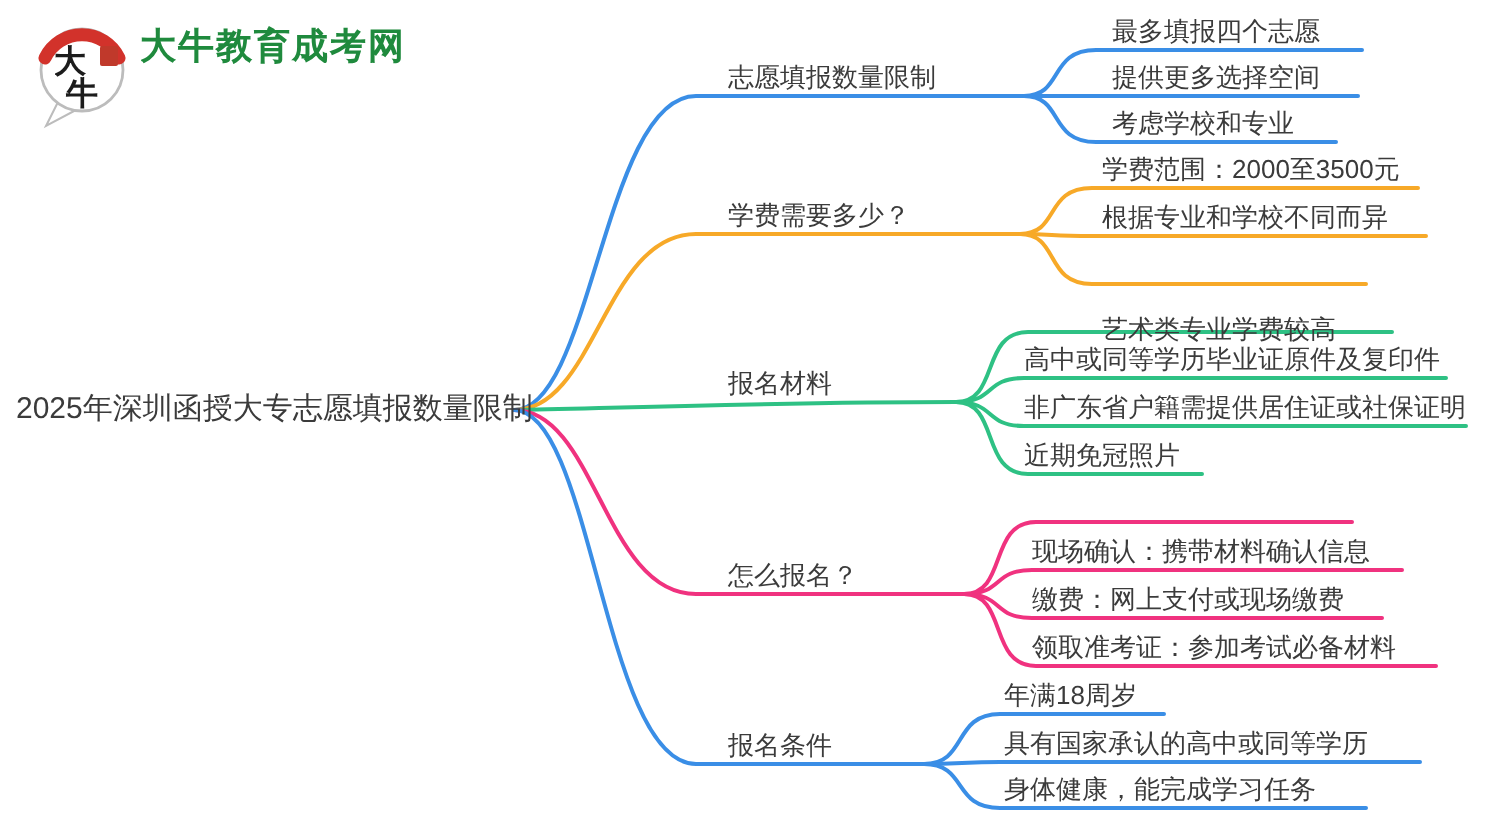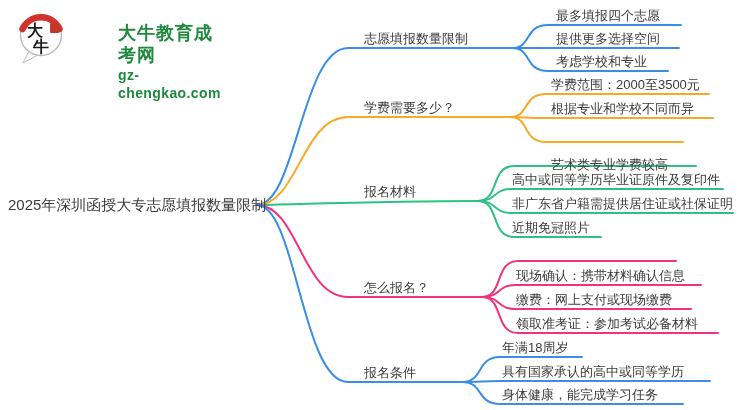--- a/index.html
+++ b/index.html
@@ -11,21 +11,21 @@
   .lines path{fill:none;stroke-width:2;stroke-linecap:round;}
   .lbl{
     position:absolute;color:#3b3b3b;font-size:13px;line-height:15px;white-space:nowrap;
   }
   .root-lbl{
     position:absolute;left:8px;top:196px;width:248px;color:#3b3b3b;
     font-size:15px;line-height:17px;white-space:nowrap;
   }
   .logo{position:absolute;left:16px;top:10px;width:190px;height:56px;}
   .logo-icon{position:absolute;left:0;top:0;}
-  .brand{position:absolute;left:54px;top:12px;margin-left:48px;}
+  .brand{position:absolute;left:54px;top:2px;}
   .brand-name{font-size:18px;font-weight:bold;color:#1f8a3d;letter-spacing:1px;line-height:22px;}
   .brand-url{font-size:14px;font-weight:bold;color:#1f8a3d;letter-spacing:0.4px;line-height:18px;}
 </style>
 </head>
 <body>
 
 <div class="stage">
 
   <svg class="lines" viewBox="0 0 750 410">
 
@@ -61,21 +61,20 @@
     <svg class="logo-icon" width="50" height="56" viewBox="0 0 50 56">
       <path d="M13,41 L7,53 L22,45 Z" fill="#ffffff" stroke="#bcbcbc" stroke-width="1"></path>
       <circle cx="25" cy="25" r="20.5" fill="#ffffff" stroke="#bcbcbc" stroke-width="1.4"></circle>
       <path d="M6.5,19 A20.5 20.5 0 0 1 43.5,19" fill="none" stroke="#d2322b" stroke-width="6.5" stroke-linecap="round"></path>
       <text x="19" y="26" font-size="16" font-weight="bold" fill="#1c1c1c" text-anchor="middle" font-family="DejaVu Sans,sans-serif">大</text>
       <text x="25" y="42" font-size="16" font-weight="bold" fill="#1c1c1c" text-anchor="middle" font-family="DejaVu Sans,sans-serif">牛</text>
       <rect x="34" y="13" width="9" height="10" rx="1" fill="#c0392b"></rect>
     </svg>
     <div class="brand">
       <div class="brand-name">大牛教育成考网</div>
-      <div class="brand-url">gz-chengkao.com</div>
     </div>
   </div>
 
   <div class="root-lbl">2025年深圳函授大专志愿填报数量限制</div>
 
   <div class="lbl" style="left:364px;top:31px;">志愿填报数量限制</div>
   <div class="lbl" style="left:556px;top:8px;">最多填报四个志愿</div>
   <div class="lbl" style="left:556px;top:31px;">提供更多选择空间</div>
   <div class="lbl" style="left:556px;top:54px;">考虑学校和专业</div>
 

